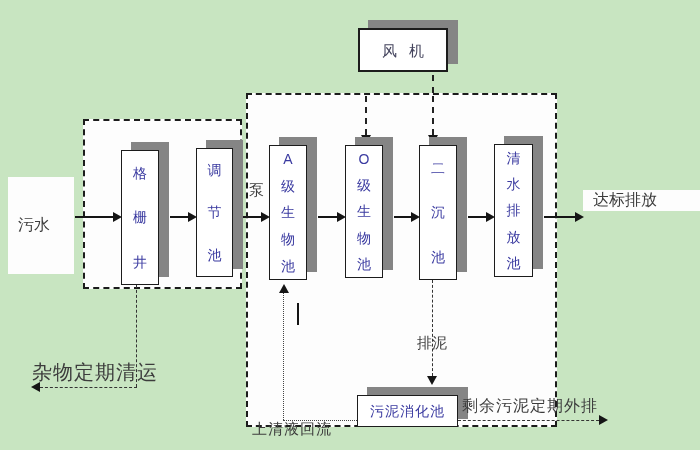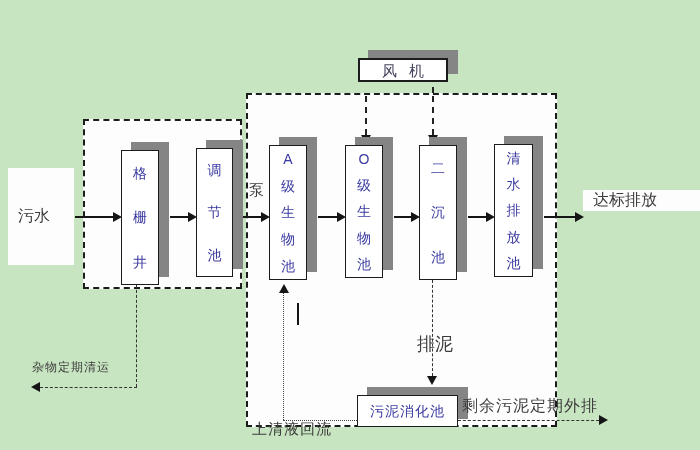--- a/index.html
+++ b/index.html
@@ -67,21 +67,21 @@
   <div class="dashh-thin head-l" style="left:40px;top:387px;width:97px;"></div>
 
   <div class="dashv-thin head-d" style="left:432px;top:280px;height:96px;"></div>
 
   <div class="dashh-thin head-r" style="left:458px;top:420px;width:141px;"></div>
 
   <div class="doth" style="left:283px;top:420px;width:74px;"></div>
   <div class="dotv head-u" style="left:283px;top:293px;height:127px;"></div>
   <div class="mark" style="left:297px;top:303px;width:2px;height:22px;"></div>
 
-  <div class="plain" style="left:8px;top:168px;width:66px;height:97px;padding-left:10px;font-size:16px;">
+  <div class="plain" style="left:8px;top:177px;width:66px;height:97px;padding-left:10px;font-size:16px;">
     <span>污水</span>
   </div>
   <div class="plain" style="left:583px;top:190px;width:117px;height:21px;padding-left:10px;font-size:16px;">
     <span>达标排放</span>
   </div>
 
   <div class="tank" style="left:121px;top:150px;width:38px;height:135px;">
     <div class="vtext">
         <div>格</div>
         <div>栅</div>
@@ -122,26 +122,26 @@
   </div>
   <div class="tank" style="left:494px;top:144px;width:39px;height:133px;">
     <div class="vtext">
         <div>清</div>
         <div>水</div>
         <div>排</div>
         <div>放</div>
         <div>池</div>
       </div>
   </div>
-  <div class="tank" style="left:358px;top:58px;width:90px;height:24px;border-width:2px;">
+  <div class="tank" style="left:358px;top:28px;width:90px;height:44px;border-width:2px;">
     <div class="hboxtext blower-text">风机</div>
   </div>
   <div class="tank" style="left:357px;top:395px;width:101px;height:32px;">
     <div class="hboxtext digester-text">污泥消化池</div>
   </div>
 
   <div class="lbl" style="left:249px;top:181px;font-size:15px;">泵</div>
-  <div class="lbl" style="left:32px;top:361px;font-size:12px;letter-spacing:1px;">杂物定期清运</div>
+  <div class="lbl" style="left:32px;top:361px;font-size:20px;letter-spacing:1px;">杂物定期清运</div>
   <div class="lbl" style="left:252px;top:396px;font-size:15px;letter-spacing:1px;margin-top:24px;">上清液回流</div>
-  <div class="lbl" style="left:417px;top:334px;font-size:18px;">排泥</div>
+  <div class="lbl" style="left:417px;top:334px;font-size:15px;">排泥</div>
   <div class="lbl" style="left:462px;top:397px;font-size:16px;letter-spacing:1px;">剩余污泥定期外排</div>
 
 </div>
 
 </body></html>

